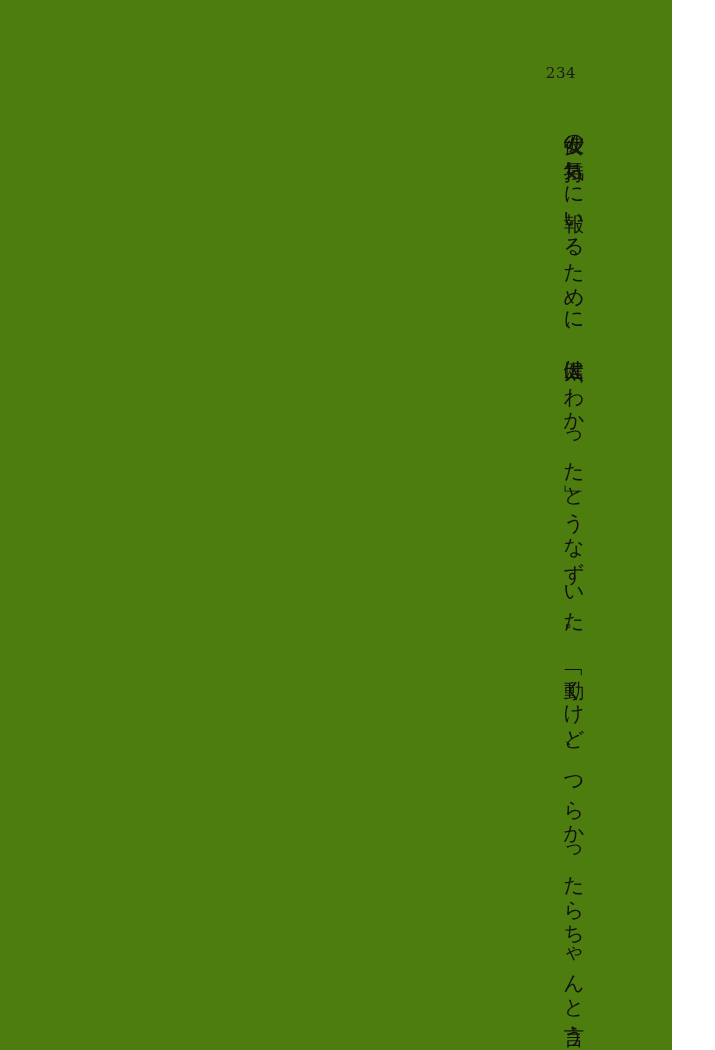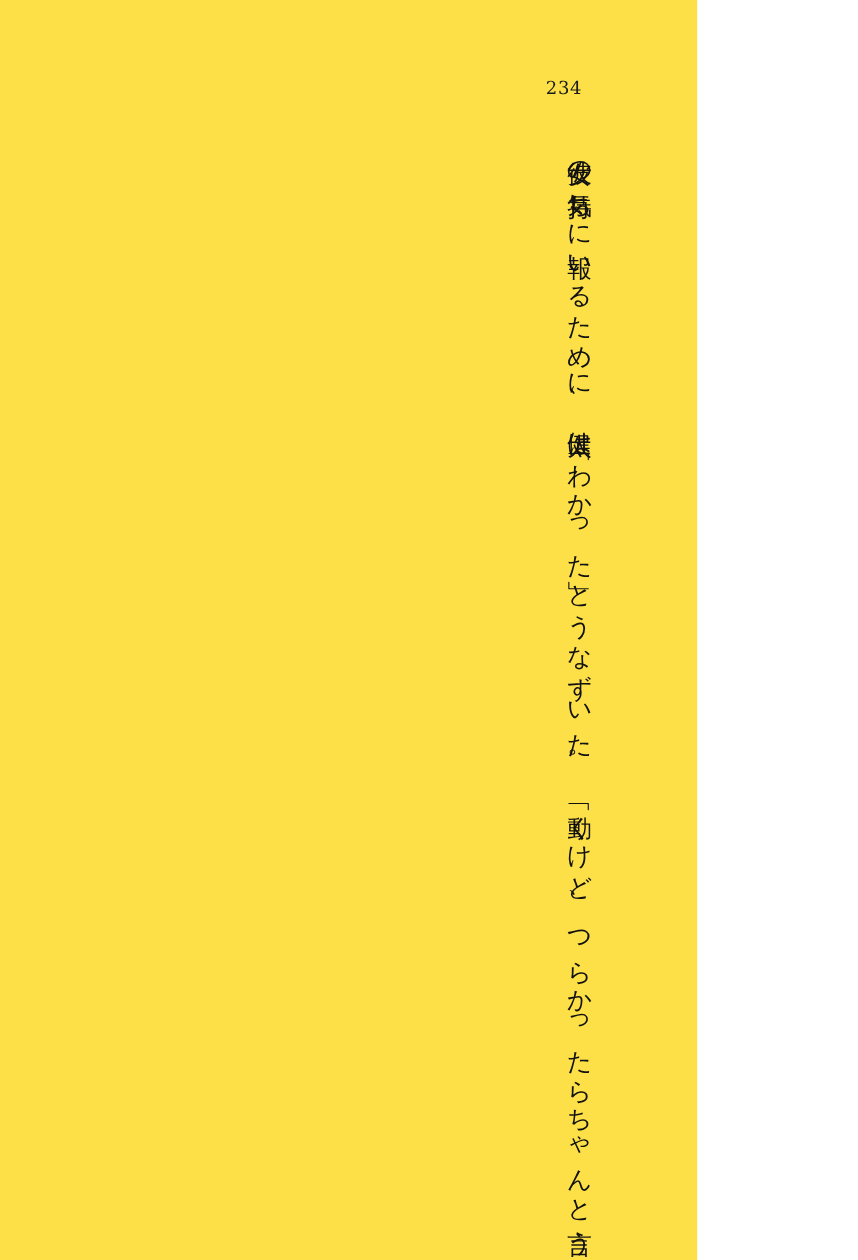--- a/index.html
+++ b/index.html
@@ -13,23 +13,23 @@
     font-family: "DejaVu Serif", "Liberation Serif", serif;
     color: #1a1a1a;
     position: relative;
     overflow: hidden;
   }
 
   .page {
     position: absolute;
     left: 0;
     top: 0;
-    width: 581px;
+    width: 672px;
     height: 1050px;
-    background: #fde047;
+    background: #4d7c0f;
   }
 
   
   .page-number {
     position: absolute;
     top: 64px;
     right: 96px;
     font-size: 15px;
     letter-spacing: 0.5px;
     font-family: "DejaVu Serif", "Liberation Serif", serif;

